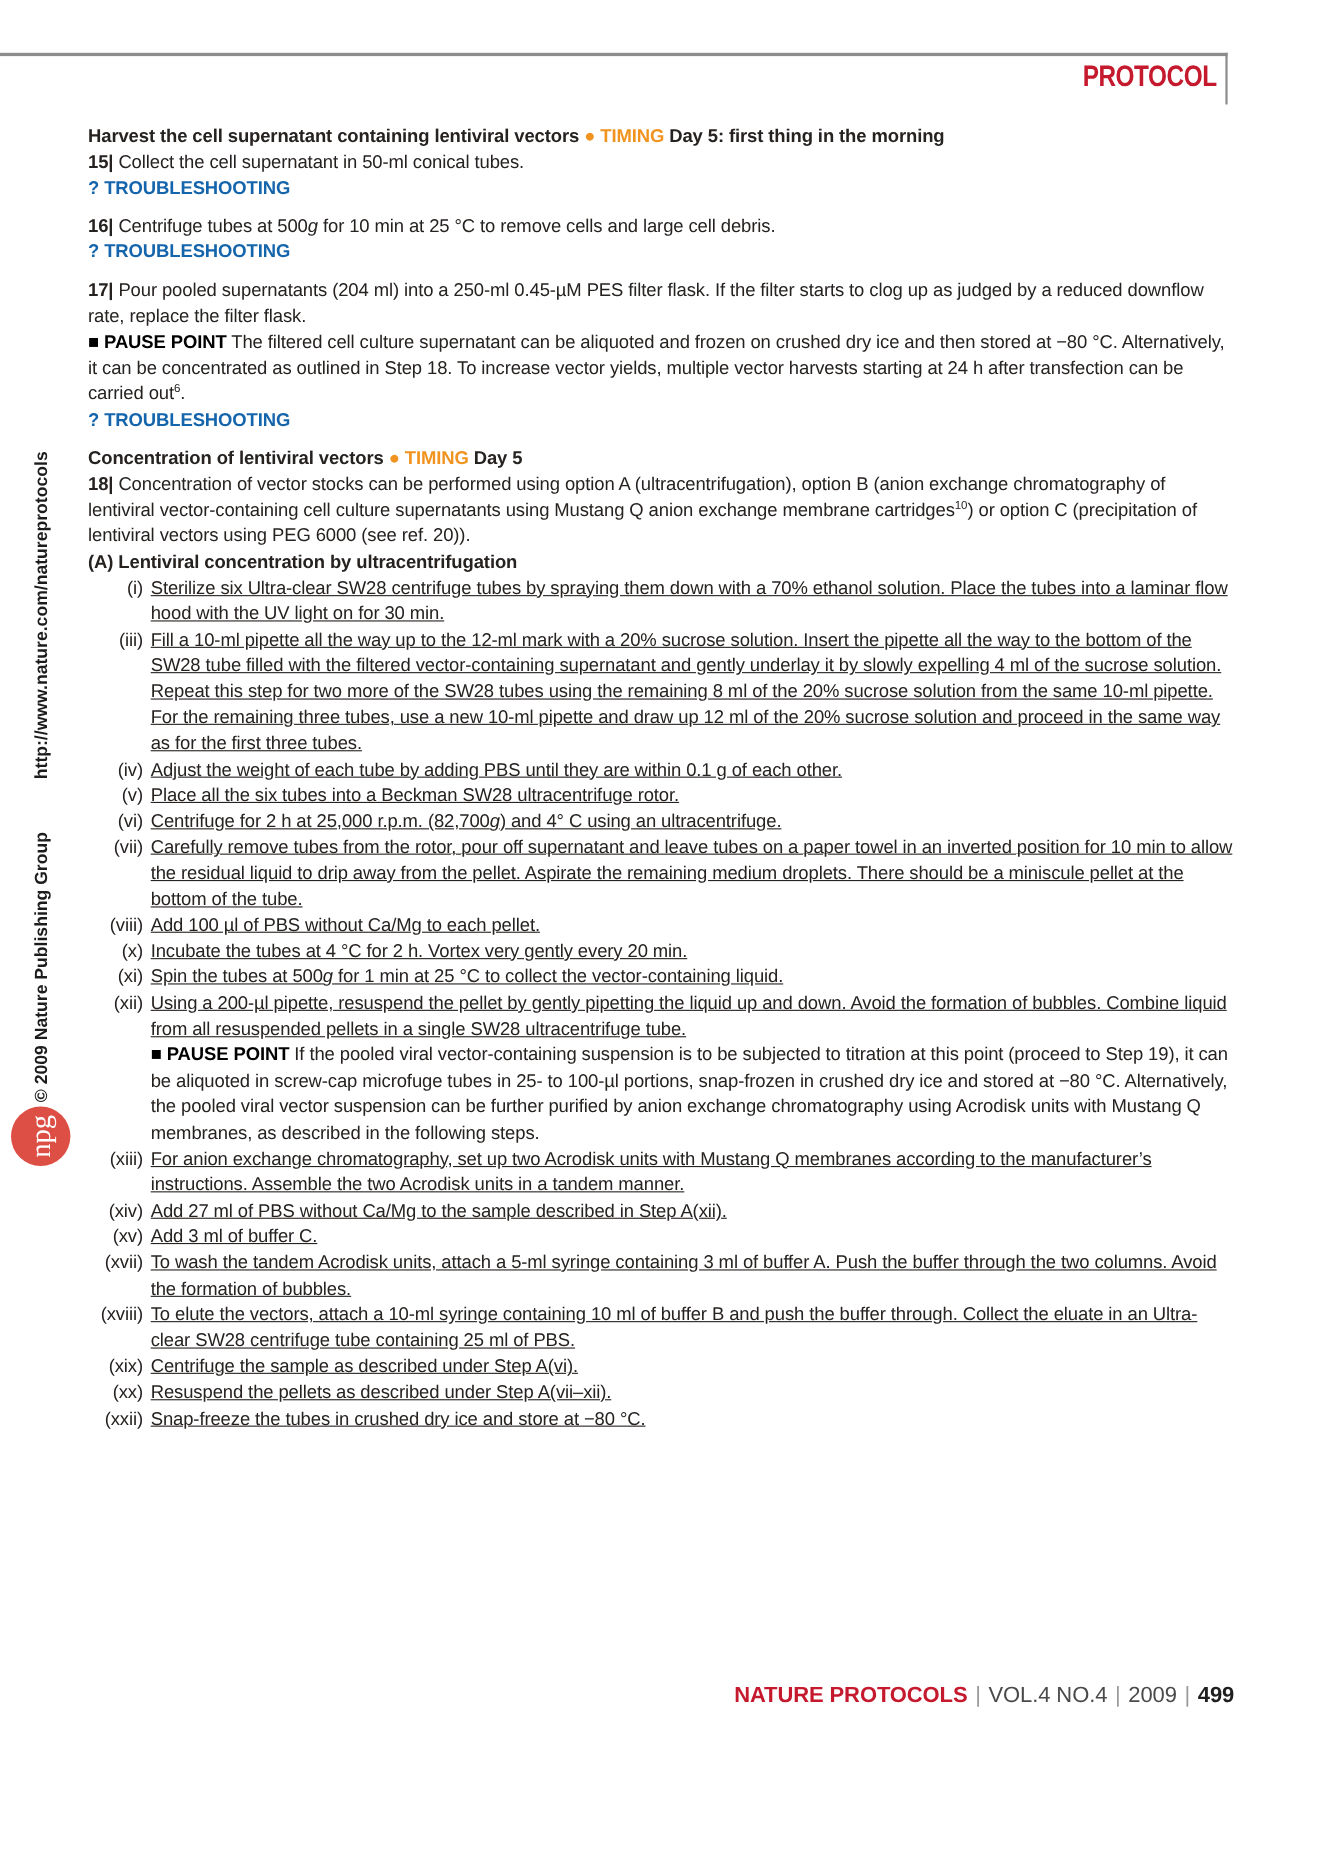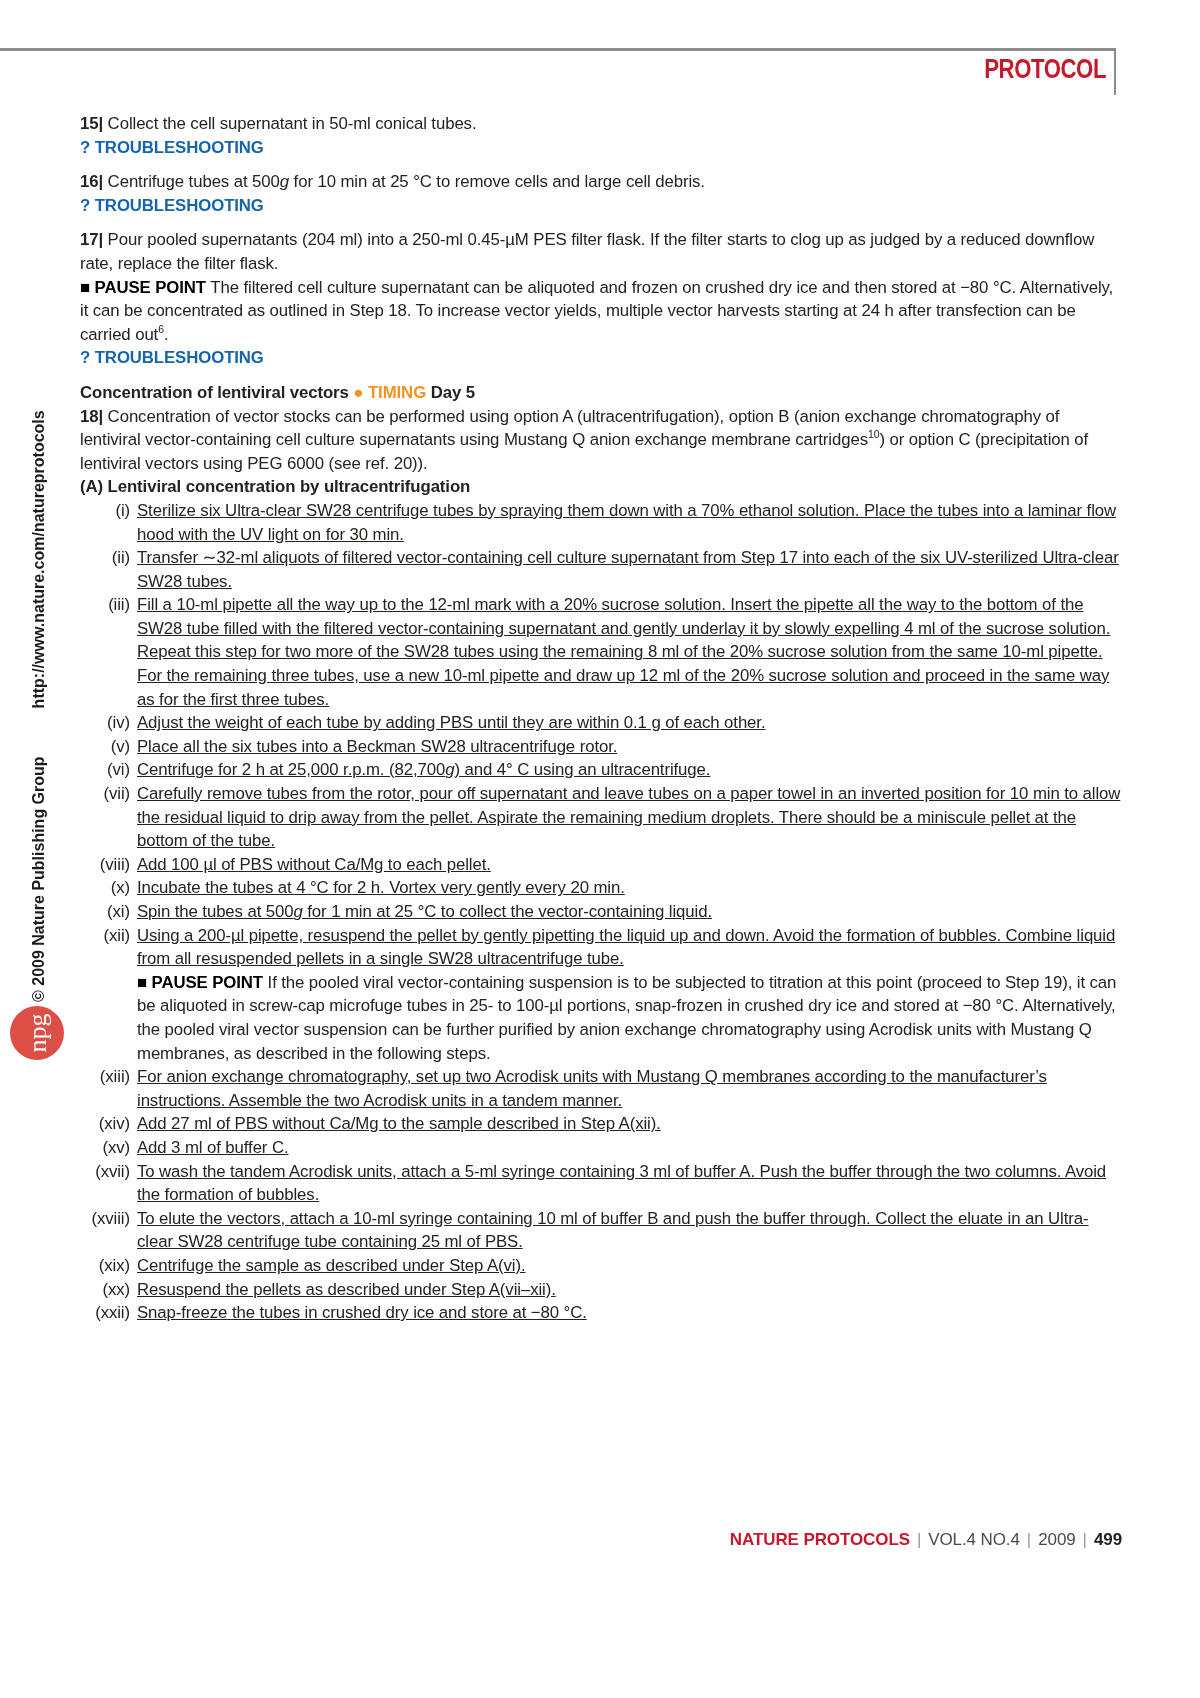--- a/index.html
+++ b/index.html
@@ -44,61 +44,58 @@
   .lp{margin-left:57px;}
   .b{font-weight:bold;}
   .i{font-style:italic;}
   .sup{font-size:10.5px;vertical-align:super;line-height:0;}
   .timing{color:#f0931f;font-weight:bold;}
   .trouble{color:#1565ac;font-weight:bold;margin-top:20px;}
   .pause{color:#000000;font-weight:bold;}
   
   .footer{
     position:absolute;left:80px;top:1530px;width:1042px;text-align:right;
-    font-size:17px;color:#4a4a4a;letter-spacing:-0.1px;
+    font-size:20px;color:#4a4a4a;letter-spacing:-0.1px;
   }
   .footer .jr{color:#c5192d;font-weight:bold;}
   .footer .sep{color:#9a9a9a;padding:0 7px;font-weight:normal;}
   .footer .pg{color:#1f1f1f;font-weight:bold;}
 </style>
 </head>
 <body>
 
 <div class="hrule"></div>
 <div class="hvline"></div>
 <div class="protocol">PROTOCOL</div>
 
 <div class="vside">
   <span>© 2009 Nature Publishing Group</span><span class="vurl">http://www.nature.com/natureprotocols</span>
 </div>
 <div class="npg">
   <span>npg</span>
 </div>
 
 <div class="content">
+    <div class="blk h"><span>Harvest the cell supernatant containing lentiviral vectors </span><span class="timing">● TIMING</span><span> Day 5: first thing in the morning</span></div>
     <div class="blk p"><span class="b">15|</span><span> Collect the cell supernatant in 50-ml conical tubes.</span></div>
     <div class="blk p"><span class="trouble">? TROUBLESHOOTING</span></div>
     <div class="gap"></div>
     <div class="blk p"><span class="b">16|</span><span> Centrifuge tubes at 500</span><span class="i">g</span><span> for 10 min at 25 °C to remove cells and large cell debris.</span></div>
     <div class="blk p"><span class="trouble">? TROUBLESHOOTING</span></div>
     <div class="gap"></div>
     <div class="blk p"><span class="b">17|</span><span> Pour pooled supernatants (204 ml) into a 250-ml 0.45-µM PES filter flask. If the filter starts to clog up as judged by a reduced downflow rate, replace the filter flask.</span></div>
     <div class="blk p"><span class="pause">■ PAUSE POINT</span><span> The filtered cell culture supernatant can be aliquoted and frozen on crushed dry ice and then stored at −80 °C. Alternatively, it can be concentrated as outlined in Step 18. To increase vector yields, multiple vector harvests starting at 24 h after transfection can be carried out</span><span class="sup">6</span><span>.</span></div>
     <div class="blk p"><span class="trouble">? TROUBLESHOOTING</span></div>
     <div class="gap"></div>
     <div class="blk h"><span>Concentration of lentiviral vectors </span><span class="timing">● TIMING</span><span> Day 5</span></div>
     <div class="blk p"><span class="b">18|</span><span> Concentration of vector stocks can be performed using option A (ultracentrifugation), option B (anion exchange chromatography of lentiviral vector-containing cell culture supernatants using Mustang Q anion exchange membrane cartridges</span><span class="sup">10</span><span>) or option C (precipitation of lentiviral vectors using PEG 6000 (see ref. 20)).</span></div>
     <div class="blk h"><span>(A) Lentiviral concentration by ultracentrifugation</span></div>
     <div class="blk li">
       <span class="lbl">(i)</span>
       <span class="txt"><span>Sterilize six Ultra-clear SW28 centrifuge tubes by spraying them down with a 70% ethanol solution. Place the tubes into a laminar flow hood with the UV light on for 30 min.</span></span>
-    </div>
-    <div class="blk li">
-      <span class="lbl">(ii)</span>
-      <span class="txt"><span>Transfer ∼32-ml aliquots of filtered vector-containing cell culture supernatant from Step 17 into each of the six UV-sterilized Ultra-clear SW28 tubes.</span></span>
     </div>
     <div class="blk li">
       <span class="lbl">(iii)</span>
       <span class="txt"><span>Fill a 10-ml pipette all the way up to the 12-ml mark with a 20% sucrose solution. Insert the pipette all the way to the bottom of the SW28 tube filled with the filtered vector-containing supernatant and gently underlay it by slowly expelling 4 ml of the sucrose solution. Repeat this step for two more of the SW28 tubes using the remaining 8 ml of the 20% sucrose solution from the same 10-ml pipette. For the remaining three tubes, use a new 10-ml pipette and draw up 12 ml of the 20% sucrose solution and proceed in the same way as for the first three tubes.</span></span>
     </div>
     <div class="blk li">
       <span class="lbl">(iv)</span>
       <span class="txt"><span>Adjust the weight of each tube by adding PBS until they are within 0.1 g of each other.</span></span>
     </div>
     <div class="blk li">

